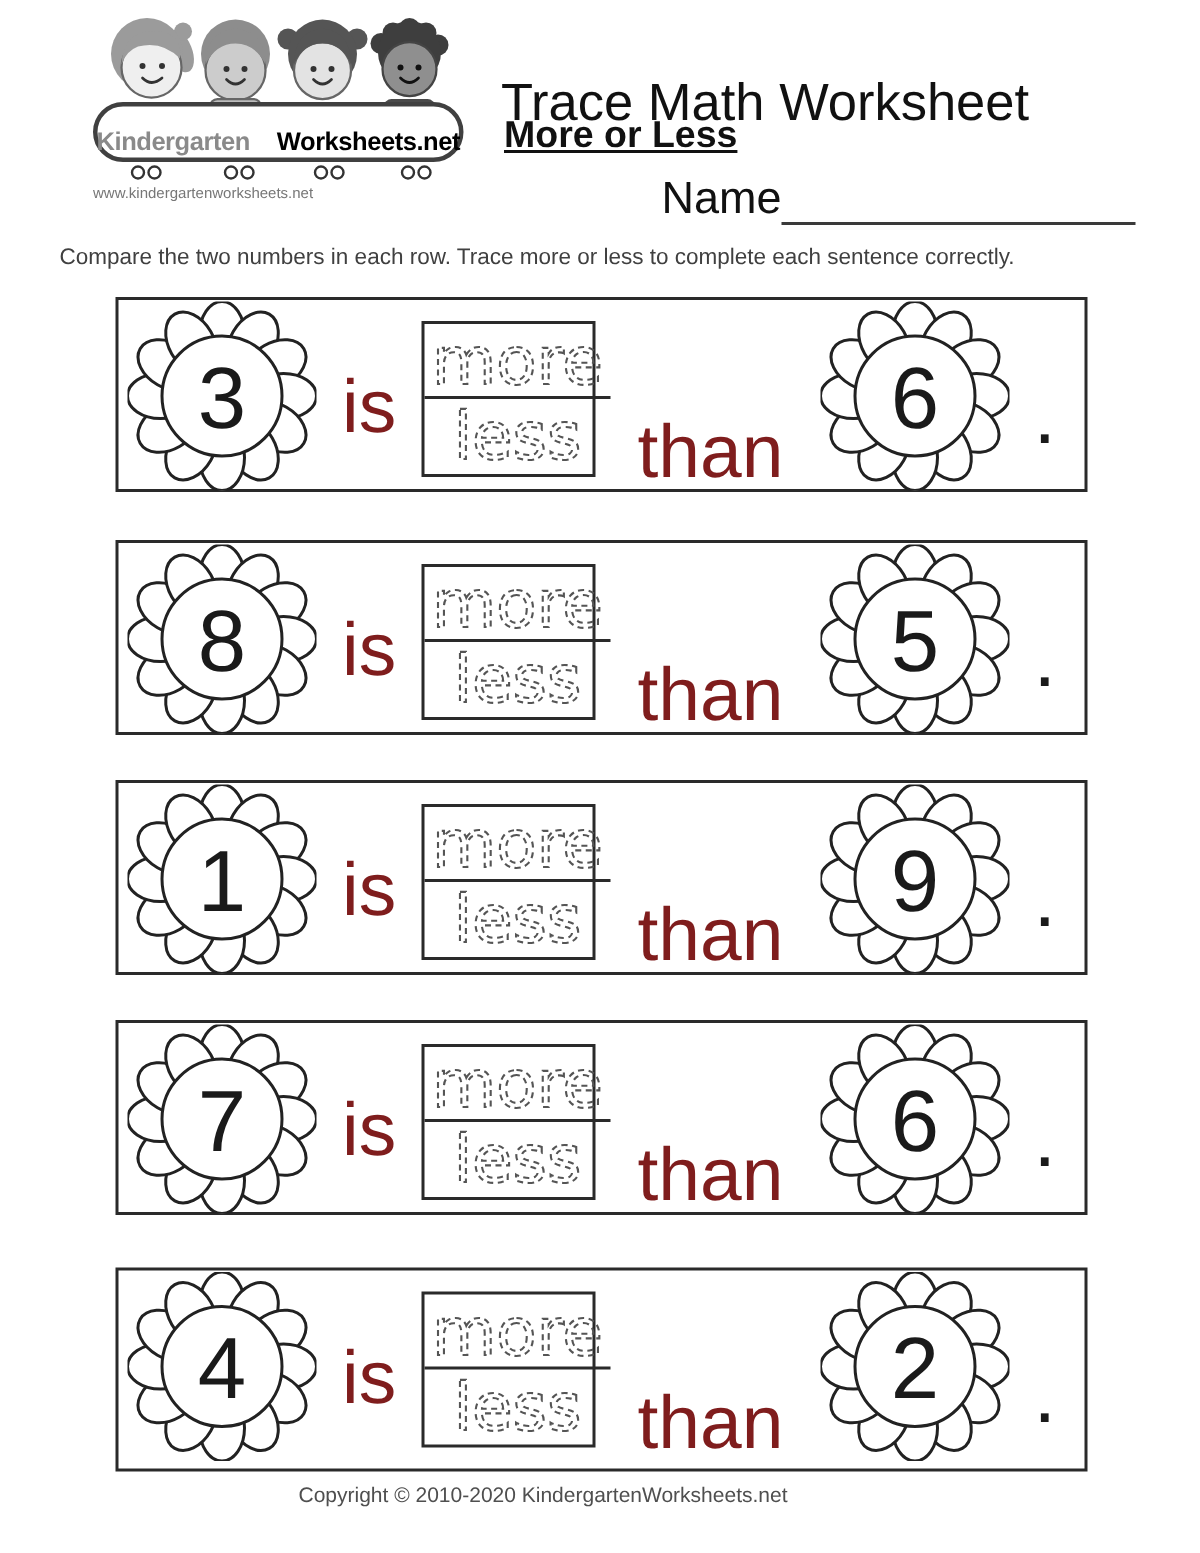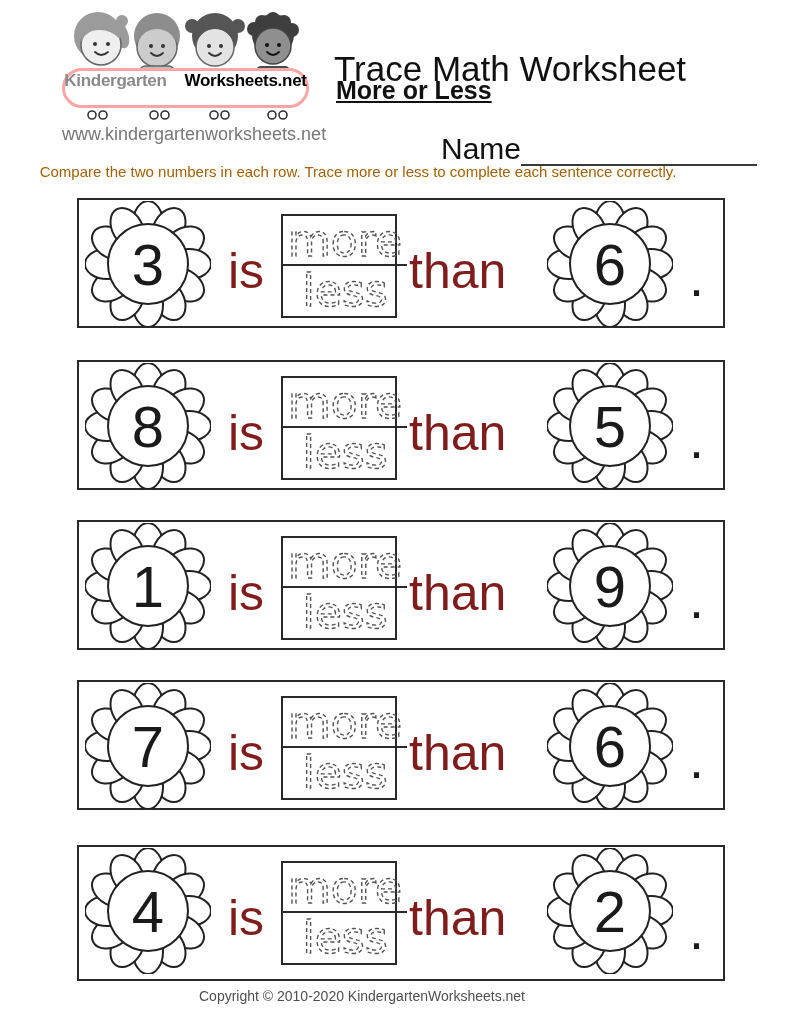--- a/index.html
+++ b/index.html
@@ -5,47 +5,47 @@
   html,body{margin:0;padding:0;}
   body{
     width:800px;height:1035px;position:relative;background:#ffffff;
     font-family:"Liberation Sans",sans-serif;color:#1a1a1a;overflow:hidden;
   }
   
   .logo{position:absolute;left:62px;top:12px;width:247px;}
   .kids-svg{display:block;}
   .pill{
     position:relative;margin-top:-14px;height:34px;background:#fff;
-    border:3px solid #fca5a5;border-radius:22px;
-    display:flex;align-items:flex-start;justify-content:center;
+    border:3px solid #404040;border-radius:22px;
+    display:flex;align-items:flex-end;justify-content:center;
     letter-spacing:-0.3px;white-space:nowrap;
   }
   .brand-gray{font-weight:bold;font-size:17px;color:#8a8a8a;}
   .brand-black{font-weight:bold;font-size:17px;color:#000;margin-left:18px;}
   .feet-svg{display:block;margin:0 auto;}
-  .site-url{margin-top:2px;text-align:center;font-size:18px;color:#777;}
+  .site-url{margin-top:2px;font-size:10px;color:#777;}
   
   .title{position:absolute;left:334px;top:26px;font-size:35px;font-weight:normal;color:#111;white-space:nowrap;}
   .subtitle{position:absolute;left:336px;top:76px;font-size:25px;font-weight:bold;color:#111;text-decoration:underline;}
-  .name-row{position:absolute;left:441px;top:116px;white-space:nowrap;margin-top:16px;}
+  .name-row{position:absolute;left:441px;top:116px;white-space:nowrap;}
   .name-label{font-size:30px;color:#111;}
   .name-line{display:inline-block;width:236px;height:30px;border-bottom:2px solid #3a3a3a;vertical-align:bottom;}
-  .instructions{position:absolute;top:163px;left:0;width:716px;text-align:center;font-size:15px;color:#a16207;}
+  .instructions{position:absolute;top:163px;left:0;width:716px;text-align:center;font-size:15px;color:#404040;}
   
   .wrow{
     position:absolute;left:77px;width:648px;height:130px;
     border:2px solid #2a2a2a;background:#fff;box-sizing:border-box;
   }
   .r1{top:198px;} .r2{top:360px;} .r3{top:520px;} .r4{top:680px;} .r5{top:845px;height:136px;}
   .flower{position:absolute;width:126px;height:126px;top:1px;}
   .fl-left{left:6px;} .fl-right{left:468px;}
   .flower-num{font-family:"Liberation Sans",sans-serif;font-size:58px;fill:#1a1a1a;}
   .big-word{position:absolute;top:46px;font-size:50px;line-height:1;color:#7f1d1d;white-space:nowrap;}
   .word-is{left:149px;}
-  .word-than{left:330px;}
+  .word-than{left:346px;margin-top:30px;}
   .period{position:absolute;left:610px;bottom:22px;font-size:54px;line-height:1;color:#1a1a1a;}
   .trace-box{
     position:absolute;left:202px;top:14px;width:116px;height:104px;
     border:2px solid #2a2a2a;box-sizing:border-box;background:#fff;
   }
   .trace-cell{width:124px;height:50px;box-sizing:border-box;overflow:visible;}
   .cell-top{border-bottom:2px solid #2a2a2a;}
   .trace-text{
     font-family:"DejaVu Sans",sans-serif;font-size:44px;
     fill:none;stroke:#555;stroke-width:1.4;stroke-dasharray:4 3;

